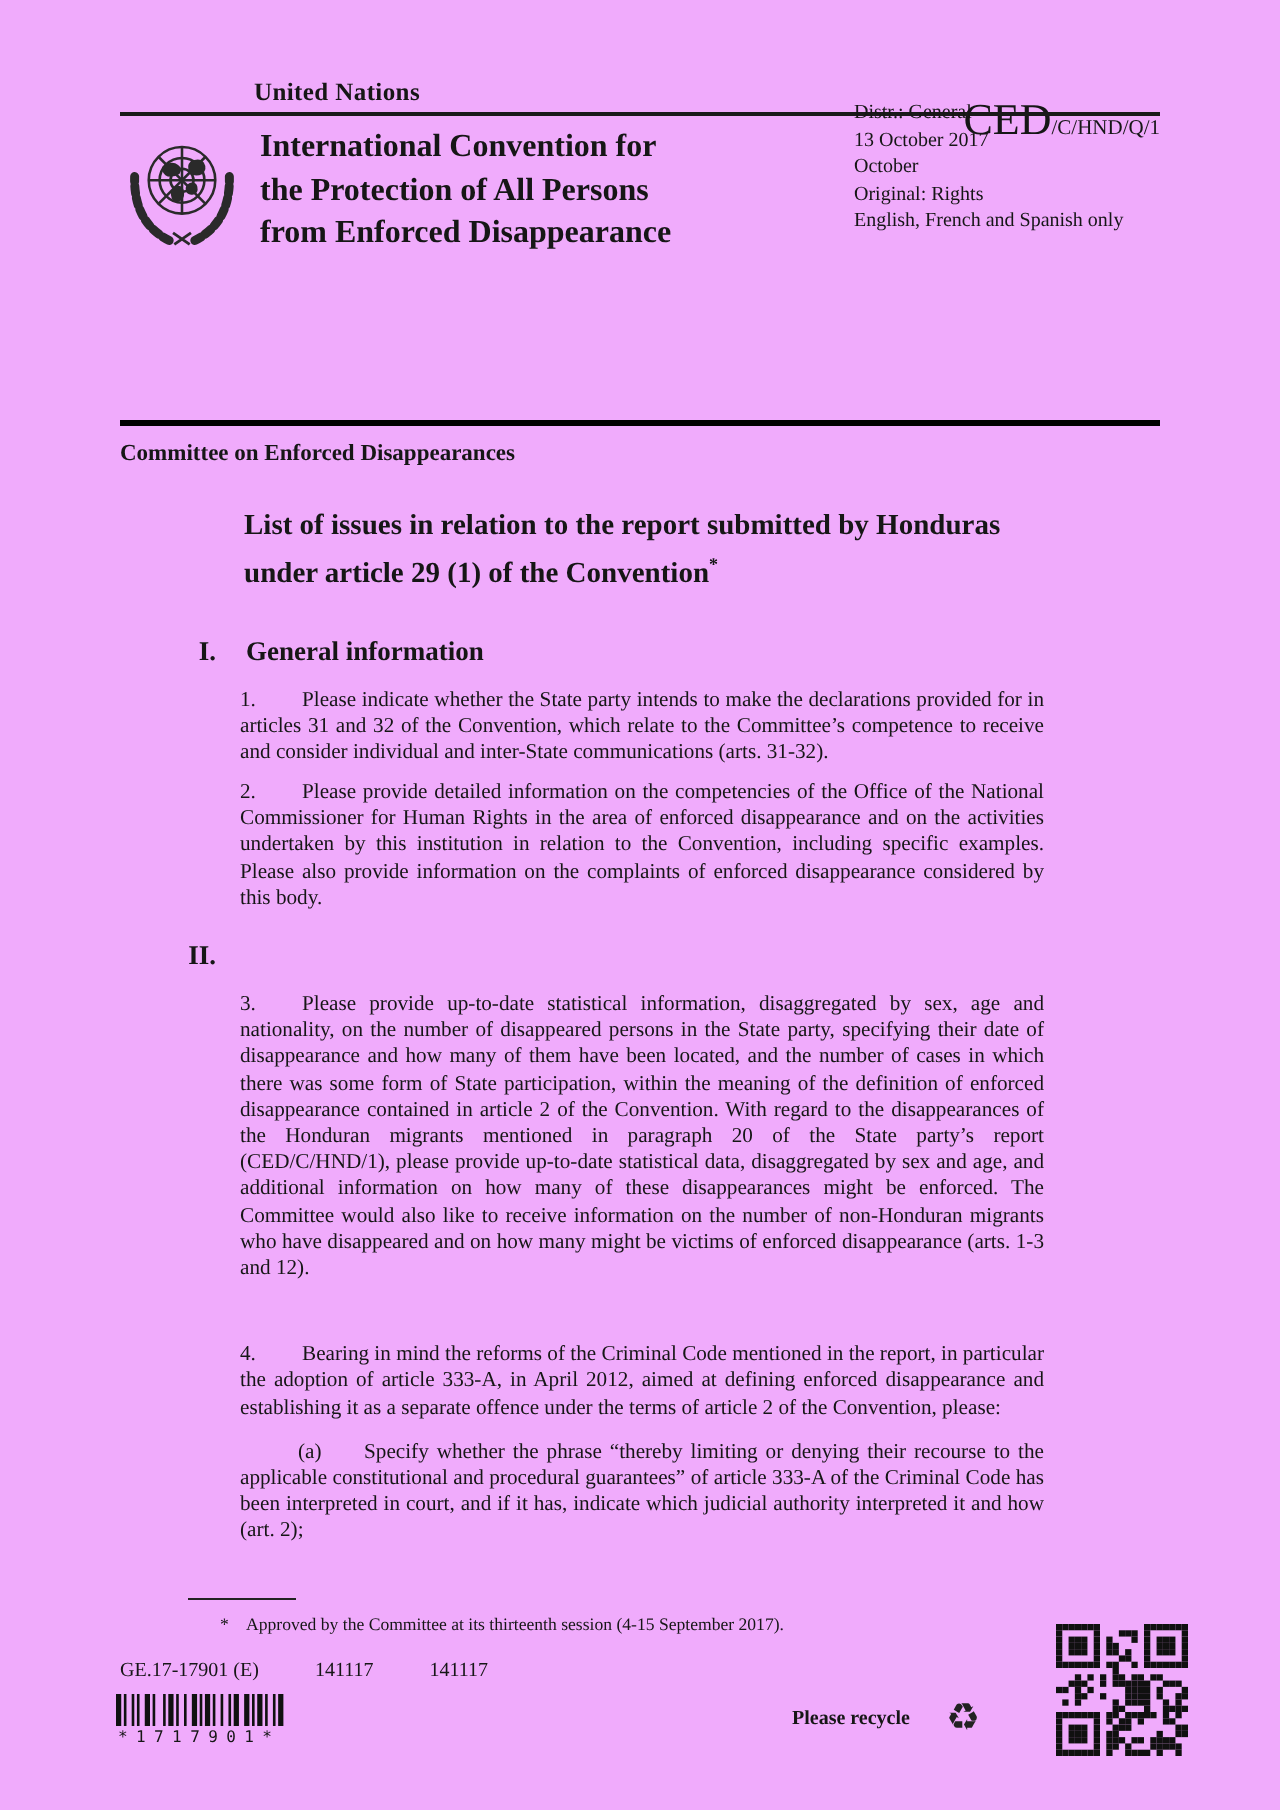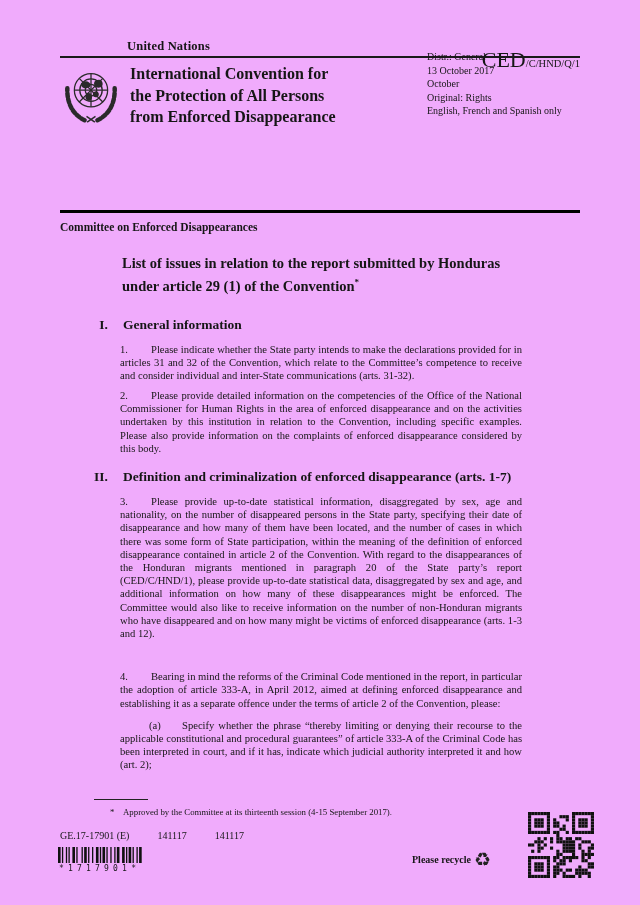--- a/index.html
+++ b/index.html
@@ -37,21 +37,21 @@
 
   
   .footnote-rule { position:absolute; left:94px; top:799px; width:54px; height:1px; background:#222; }
   .footnote { position:absolute; left:110px; top:807px; font-size:8.8px; width:420px; }
   .footnote .fmark { display:inline-block; width:13px; }
   .ge-line { position:absolute; left:60px; top:830px; font-size:10px; }
   .ge-line span { margin-right:28px; }
   .barcode { position:absolute; left:58px; top:847px; width:85px; height:16px; }
   .barcode svg { width:85px; height:16px; fill:#111; }
   .barcode-digits { position:absolute; left:59px; top:864px; font-family:"DejaVu Sans Mono",monospace; font-size:8px; letter-spacing:4.2px; }
-  .recycle { position:absolute; left:412px; top:850px; display:flex; align-items:center; gap:3px;text-align:right; }
+  .recycle { position:absolute; left:396px; top:850px; display:flex; align-items:center; gap:18px;text-align:right; }
   .recycle .rlabel { font-weight:bold; font-size:10px; }
   .recycle .ricon { font-family:"DejaVu Sans",sans-serif; font-size:19px; line-height:19px; color:#222; }
   .qr { position:absolute; left:528px; top:812px; width:66px; height:66px; }
   .qr svg { width:66px; height:66px; fill:#101010; }
 </style>
 </head>
 <body>
 
 <div class="page">
 
@@ -107,21 +107,20 @@
       <span class="numeral">I.</span>
       <span class="htext">General information</span>
     </div>
 
     <p class="para mt10"><span class="pnum">1.</span><span>Please indicate whether the State party intends to make the declarations provided for in articles 31 and 32 of the Convention, which relate to the Committee’s competence to receive and consider individual and inter-State communications (arts. 31-32).</span></p>
 
     <p class="para mt6"><span class="pnum">2.</span><span>Please provide detailed information on the competencies of the Office of the National Commissioner for Human Rights in the area of enforced disappearance and on the activities undertaken by this institution in relation to the Convention, including specific examples. Please also provide information on the complaints of enforced disappearance considered by this body.</span></p>
 
     <div class="sec-head mt13">
       <span class="numeral">II.</span>
-      <span class="htext">Definition and criminalization of enforced disappearance (arts. 1-7)</span>
     </div>
 
     <p class="para mt10"><span class="pnum">3.</span><span>Please provide up-to-date statistical information, disaggregated by sex, age and nationality, on the number of disappeared persons in the State party, specifying their date of disappearance and how many of them have been located, and the number of cases in which there was some form of State participation, within the meaning of the definition of enforced disappearance contained in article 2 of the Convention. With regard to the disappearances of the Honduran migrants mentioned in paragraph 20 of the State party’s report (CED/C/HND/1), please provide up-to-date statistical data, disaggregated by sex and age, and additional information on how many of these disappearances might be enforced. The Committee would also like to receive information on the number of non-Honduran migrants who have disappeared and on how many might be victims of enforced disappearance (arts. 1-3 and 12).</span></p>
 
     <p class="para mt15"><span class="pnum">4.</span><span>Bearing in mind the reforms of the Criminal Code mentioned in the report, in particular the adoption of article 333-A, in April 2012, aimed at defining enforced disappearance and establishing it as a separate offence under the terms of article 2 of the Convention, please:</span></p>
 
     <p class="para sub mt9"><span class="pnum">(a)</span><span>Specify whether the phrase “thereby limiting or denying their recourse to the applicable constitutional and procedural guarantees” of article 333-A of the Criminal Code has been interpreted in court, and if it has, indicate which judicial authority interpreted it and how (art. 2);</span></p>
   </div>
 
   <div class="footnote-rule"></div>

